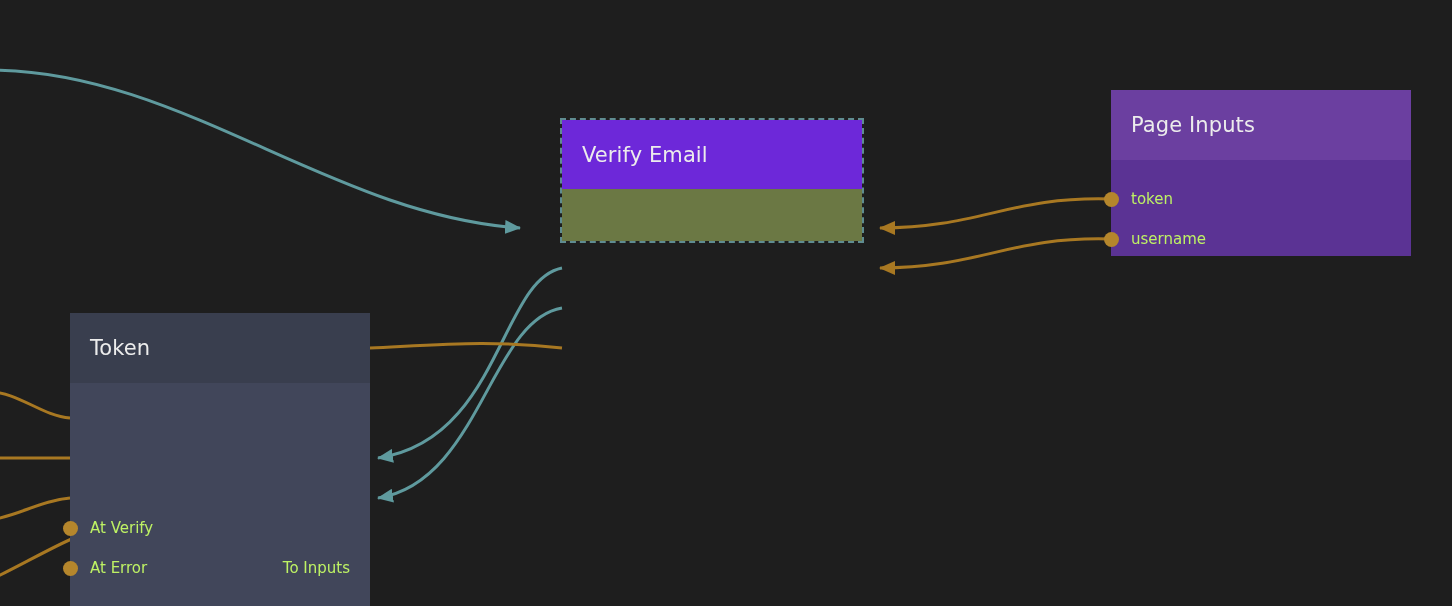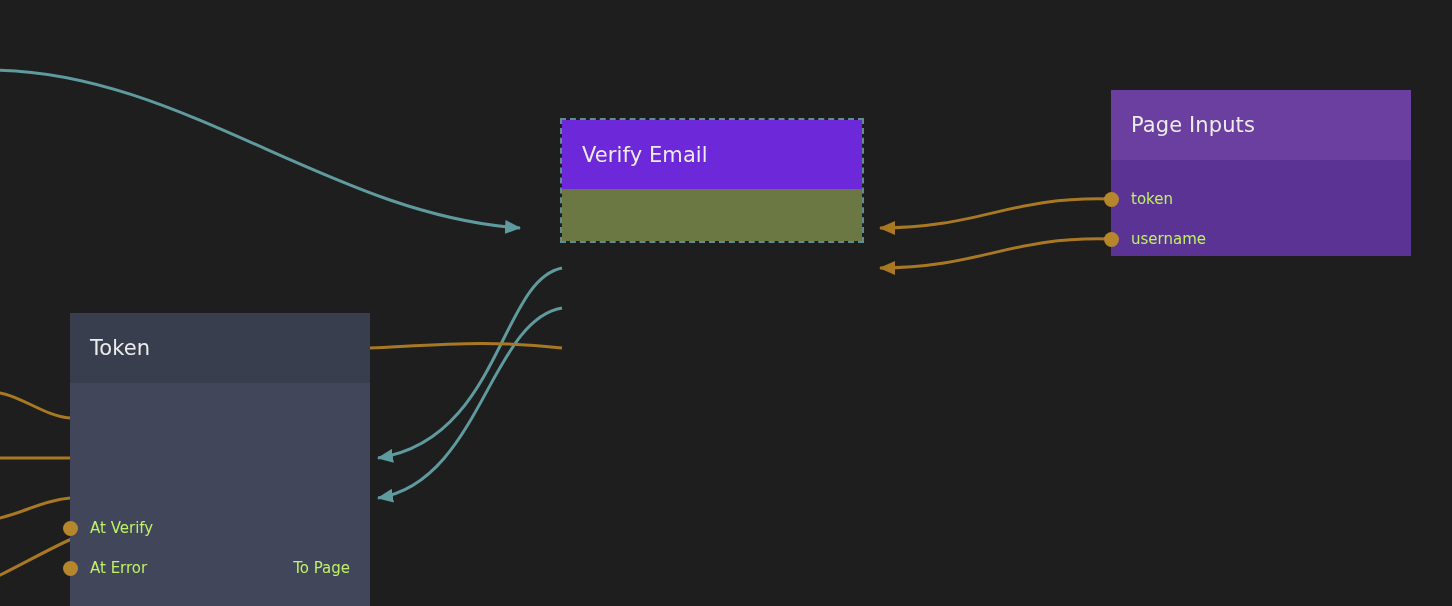--- a/index.html
+++ b/index.html
@@ -138,21 +138,21 @@
 
 
       <div class="port-row" style="top:125px">
         <span class="port-dot left" style="background:#b5862c"></span>
         <span class="port-label in">At Verify</span>
       </div>
 
       <div class="port-row" style="top:165px">
         <span class="port-dot left" style="background:#b5862c"></span>
         <span class="port-label in">At Error</span>
-        <span class="port-label out">To Page</span>
+        <span class="port-label out">To Inputs</span>
       </div>
 
     </div>
   </div>
 
   <div class="node" id="node-verify-email">
     <div class="node-header">
       <span class="node-title">Verify Email</span>
     </div>
     <div class="node-footer"></div>

